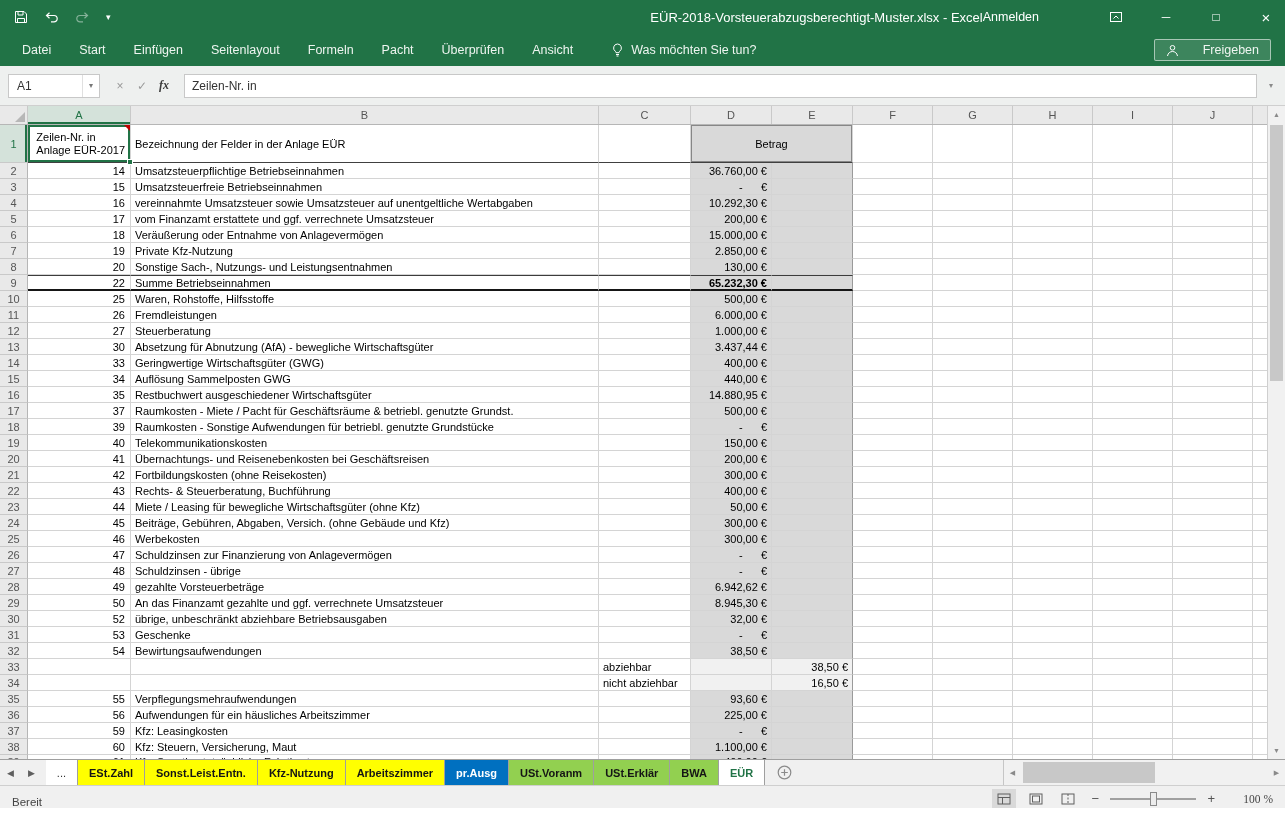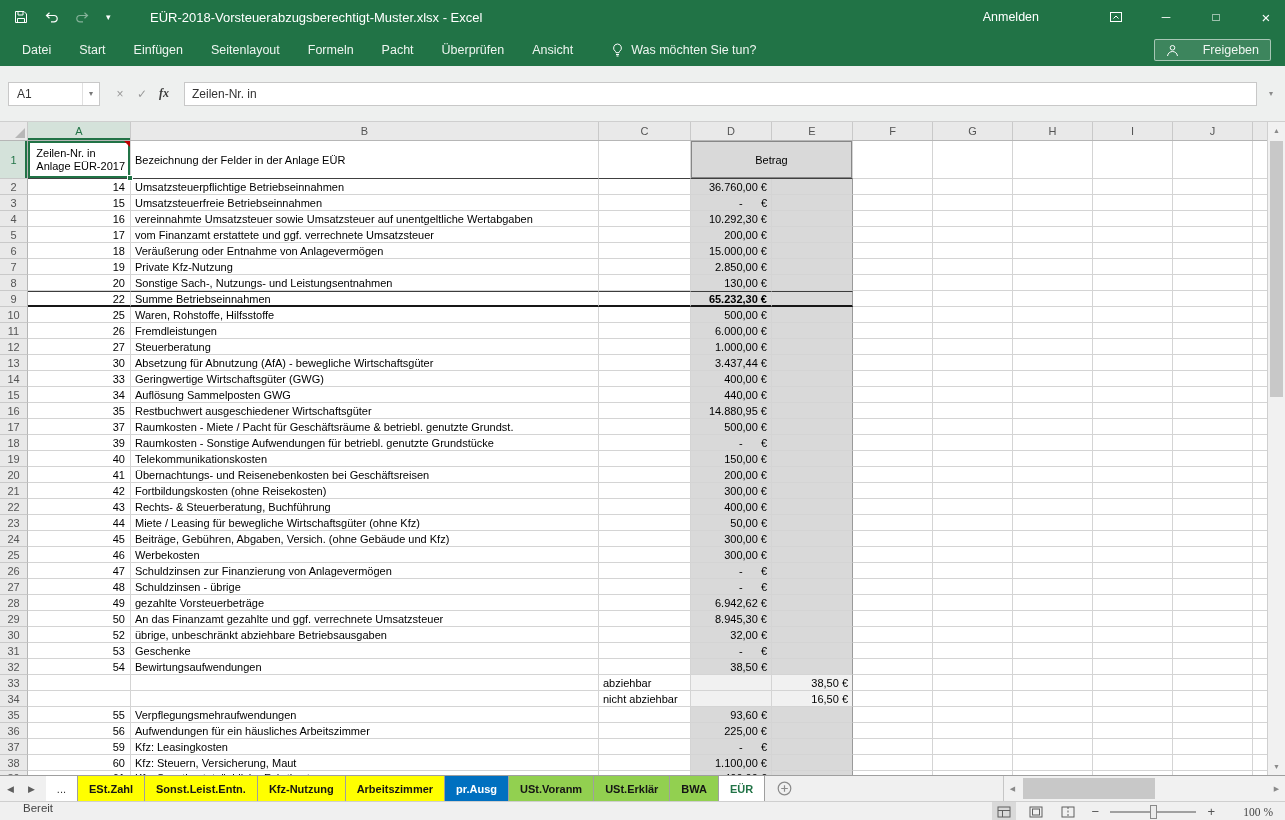--- a/index.html
+++ b/index.html
@@ -5,36 +5,36 @@
   * { box-sizing: border-box; margin:0; padding:0; }
   html,body { width:1285px; height:820px; overflow:hidden;
     font-family:"Liberation Sans","DejaVu Sans",sans-serif; background:#fff; }
 
   
   .titlebar { height:34px; background:#217346; display:flex; align-items:center; color:#fff; }
   .qat { display:flex; align-items:center; gap:16px; padding-left:14px; width:150px; }
   .qbtn { display:flex; align-items:center; cursor:default; }
   .qbtn.dim { opacity:.45; }
   .qdrop { font-size:9px; color:#fff; }
-  .wtitle { flex:1; text-align:left; font-size:13px; color:#fff; white-space:nowrap; }
+  .wtitle { flex:1; text-align:right; font-size:13px; color:#fff; white-space:nowrap; }
   .tbright { display:flex; align-items:center; height:34px;gap:12px; }
   .signin { font-size:12.5px; margin-right:46px; }
   .wbtn { width:38px; height:34px; display:flex; align-items:center; justify-content:center; font-size:12px; }
 
   
   .ribbonbar { height:32px; background:#217346; display:flex; align-items:center; color:#eef5f0; font-size:12.5px; }
   .rtabs { display:flex; align-items:center; height:32px; padding-left:8px; }
   .rtab { padding:0 14px; line-height:32px; white-space:nowrap; }
   .tellme { display:flex; align-items:center; gap:7px; margin-left:24px; white-space:nowrap; }
   .share { margin-left:auto; margin-right:14px; display:flex; align-items:center; gap:24px;
     background:rgba(255,255,255,.13); border:1px solid rgba(255,255,255,.55);
     padding:3px 11px; border-radius:2px; font-size:12.5px; }
 
   
-  .frow { height:56px; background:#eef0ef; border-bottom:1px solid #cfcfcf;
+  .frow { height:40px; background:#eef0ef; border-bottom:1px solid #cfcfcf;
     display:flex; align-items:center; padding:0 6px 0 8px; gap:6px; }
   .namebox { width:92px; height:24px; background:#fff; border:1px solid #c8c8c8;
     display:flex; align-items:center; }
   .nbval { flex:1; padding-left:8px; font-size:12px; color:#333; }
   .nbdrop { width:17px; text-align:center; font-size:8px; color:#777; border-left:1px solid #e0e0e0; line-height:22px; }
   .fxgroup { display:flex; align-items:center; gap:2px; padding:0 4px; }
   .fxb { width:20px; text-align:center; font-size:12px; color:#9a9a9a; }
   .fxb.fx { color:#3c3c3c; font-style:italic; font-family:"Liberation Serif","DejaVu Serif",serif; font-weight:bold; }
   .finput { flex:1; height:24px; background:#fff; border:1px solid #c8c8c8;
     display:flex; align-items:center; padding-left:7px; font-size:12px; color:#333; }
@@ -106,21 +106,21 @@
   .stab.active { background:#fff; color:#217346; }
   .addsheet { display:flex; align-items:center; padding:0 12px; }
   .hscroll { margin-left:auto; width:282px; background:#f1f1f1; border-left:1px solid #c6c6c6;
     display:flex; align-items:center; }
   .harr { width:17px; text-align:center; font-size:7px; color:#8a8a8a; }
   .htrack { flex:1; position:relative; height:100%; }
   .hthumb { position:absolute; left:2px; top:2px; bottom:2px; width:132px; background:#c8c8c8; }
 
   
   .statusbar { height:23px; background:#f0f0f0; border-top:1px solid #cfcfcf;
-    display:flex; align-items:flex-start; font-size:11.5px; color:#444; padding-left:23px; }
+    display:flex; align-items:flex-end; font-size:11.5px; color:#444; padding-left:12px; }
   .sright { margin-left:auto; display:flex; align-items:center; gap:8px; margin-right:12px; }
   .vicon { width:24px; height:19px; display:flex; align-items:center; justify-content:center; }
   .vicon.on { background:#d9d9d9; }
   .zoomout,.zoomin { font-size:13px; color:#555; width:14px; text-align:center; }
   .ztrack { width:86px; height:2px; background:#a0a0a0; position:relative; }
   .zthumb { position:absolute; left:50%; top:-6px; width:7px; height:14px; margin-left:-3px;
     background:#ececec; border:1px solid #8a8a8a; }
   .zlabel { margin-left:17px; color:#444;font-family:Liberation Serif, serif; }
 </style>
 </head>

